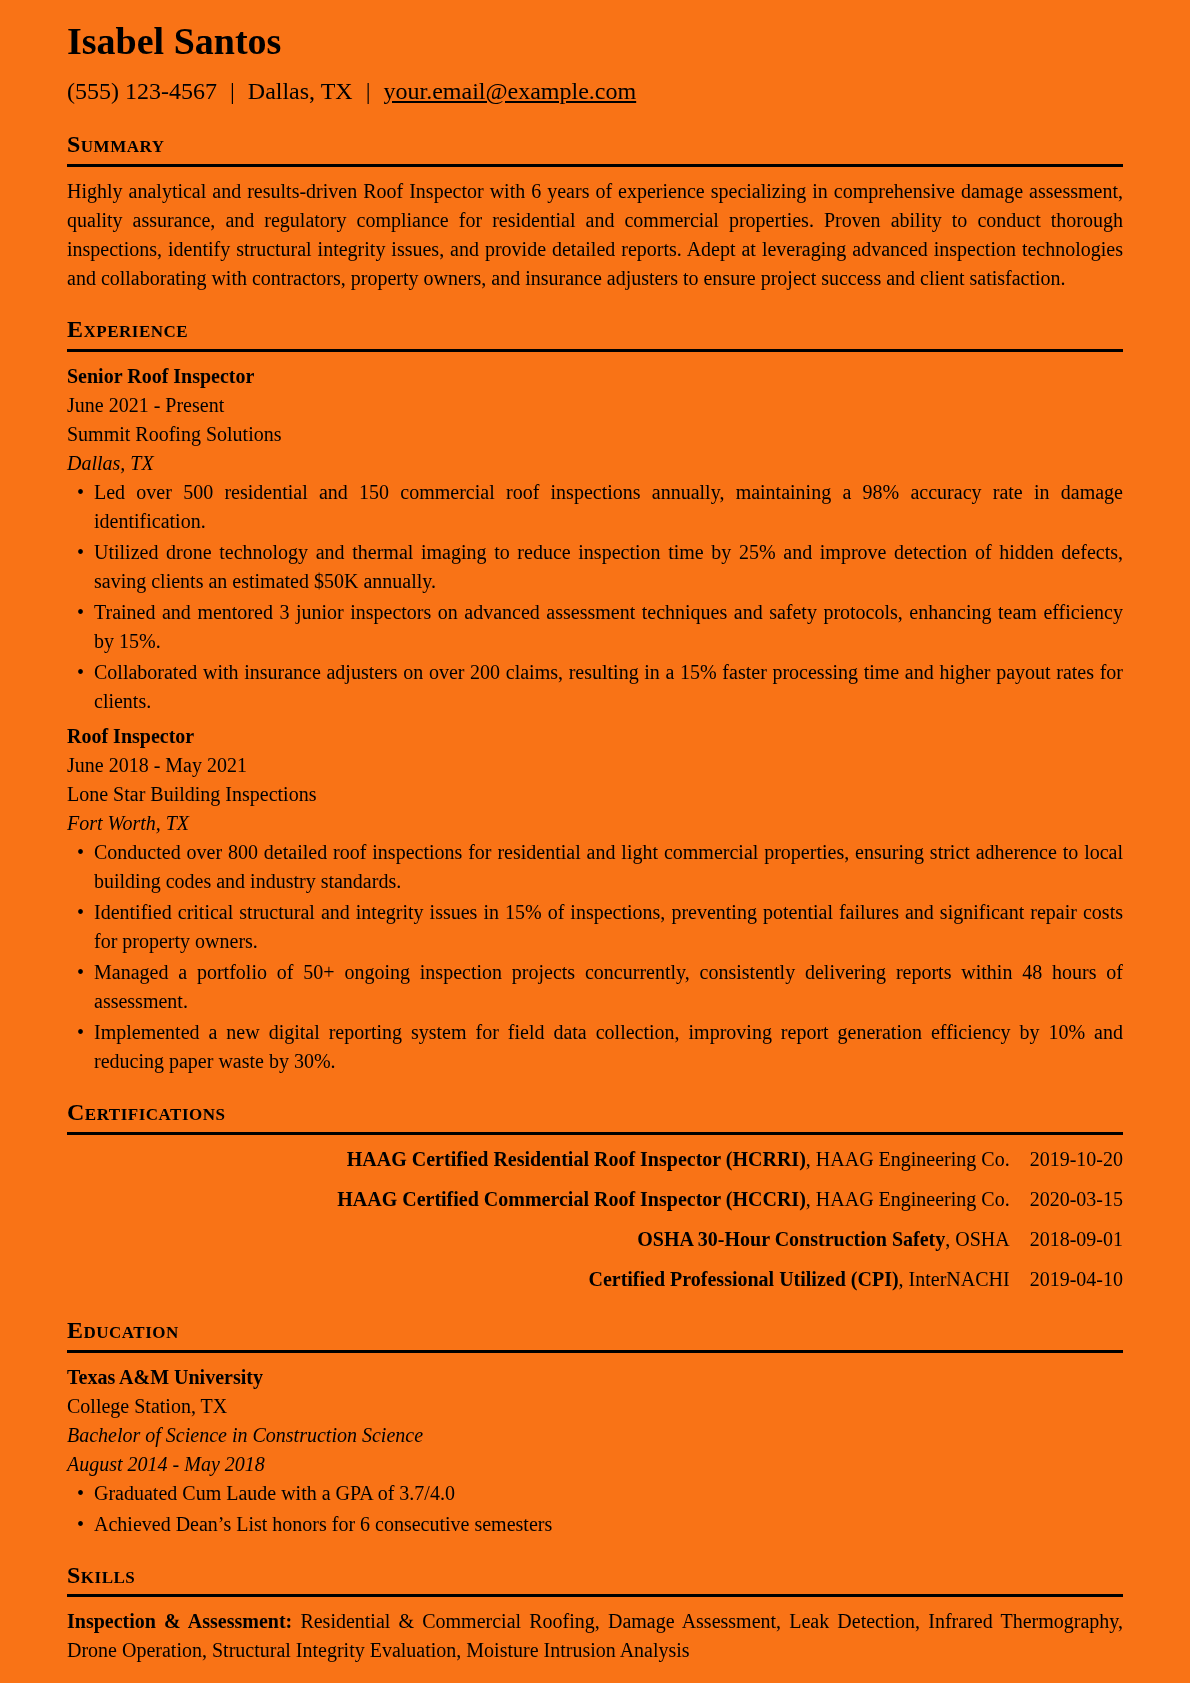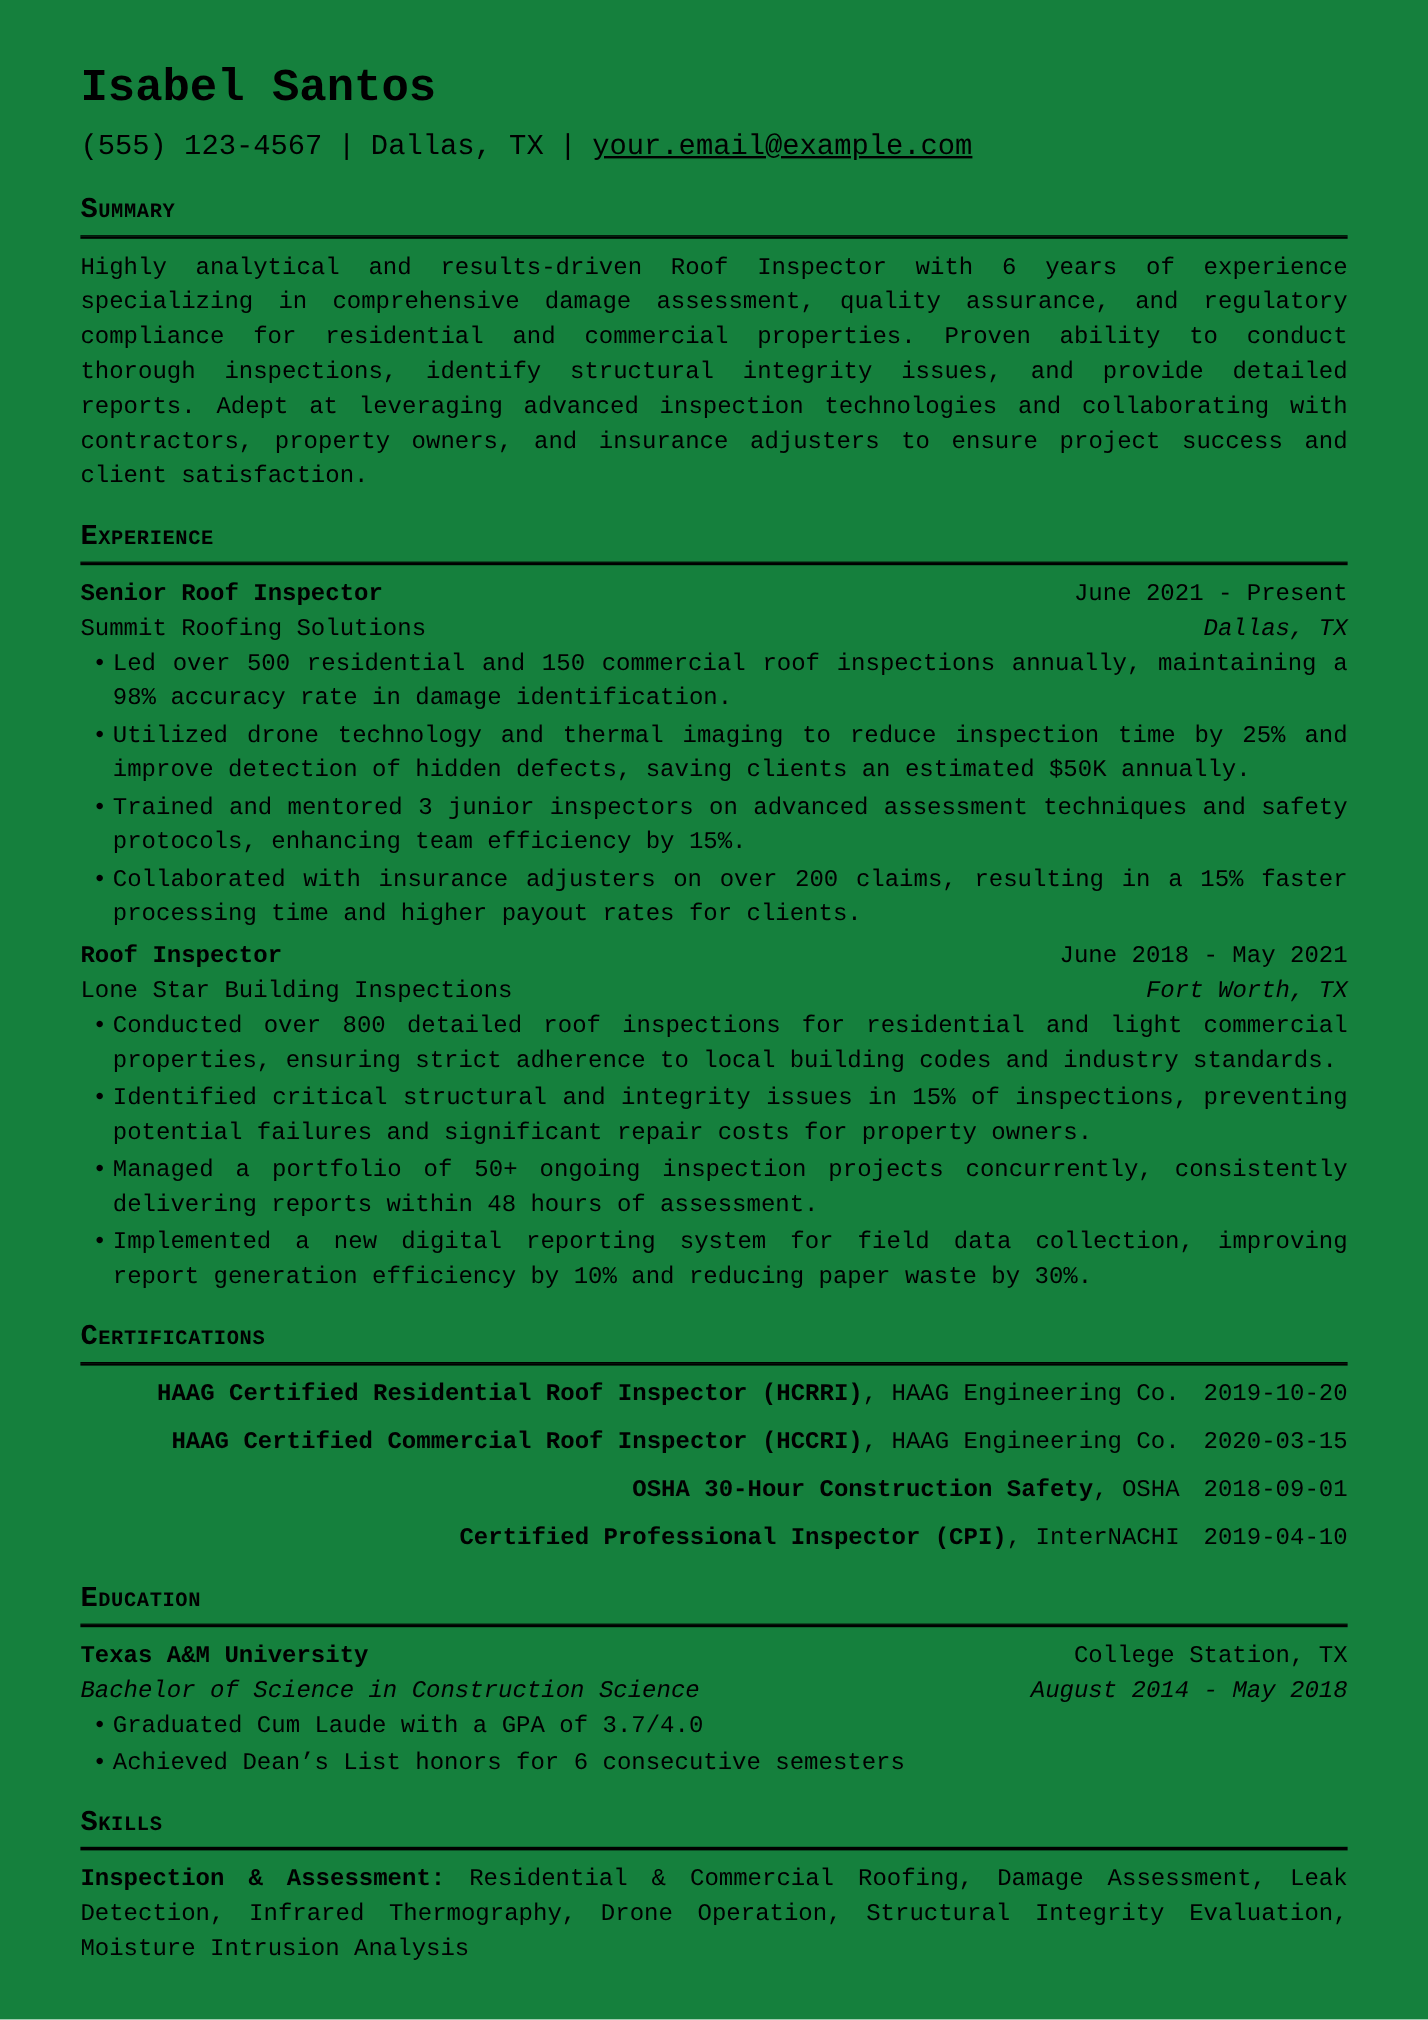--- a/index.html
+++ b/index.html
@@ -1,26 +1,26 @@
 <!DOCTYPE html>
 <html><head>
 <meta charset="utf-8">
 <style>
   * { box-sizing: border-box; }
   html, body { margin: 0; padding: 0; background: #ffffff; }
   .page {
     width: 1190px;
     height: 1683px;
     margin: 0 auto;
-    background: #15803d;
+    background: #f97316;
     color: #000000;
-    font-family: Liberation Mono, monospace;
+    font-family: Liberation Serif, serif;
     font-size: 20px;
     line-height: 1.45;
-    padding: 52px 67px 0 67px;
+    padding: 20px 67px 0 67px;
     overflow: hidden;
   }
 
   
   .name {
     font-size: 38px;
     line-height: 1.15;
     font-weight: bold;
     margin: 0 0 10px 0;
   }
@@ -55,20 +55,21 @@
     margin: 5px 0 10px 0;
   }
 
   p.body-text { margin: 0; text-align: justify; }
 
   
   .row2 {
     display: flex;
     justify-content: space-between;
     align-items: baseline;
+    flex-direction: column;
   }
   .role, .school { font-weight: bold; }
   .loc-italic, .ital { font-style: italic; }
   .job { margin-bottom: 6px; }
 
   ul.bullets {
     list-style: none;
     margin: 0 0 4px 0;
     padding: 0 0 0 27px;
   }
@@ -163,21 +164,21 @@
     </div>
     <div class="cert-row">
       <span><span class="cert-name">HAAG Certified Commercial Roof Inspector (HCCRI)</span><span>, HAAG Engineering Co.</span></span>
       <span class="cert-date">2020-03-15</span>
     </div>
     <div class="cert-row">
       <span><span class="cert-name">OSHA 30-Hour Construction Safety</span><span>, OSHA</span></span>
       <span class="cert-date">2018-09-01</span>
     </div>
     <div class="cert-row">
-      <span><span class="cert-name">Certified Professional Inspector (CPI)</span><span>, InterNACHI</span></span>
+      <span><span class="cert-name">Certified Professional Utilized (CPI)</span><span>, InterNACHI</span></span>
       <span class="cert-date">2019-04-10</span>
     </div>
   </section>
 
   <section>
     <h2 class="sec-title">Education</h2>
     <div class="sec-rule"></div>
 
     <div class="row2">
       <span class="school">Texas A&amp;M University</span>

